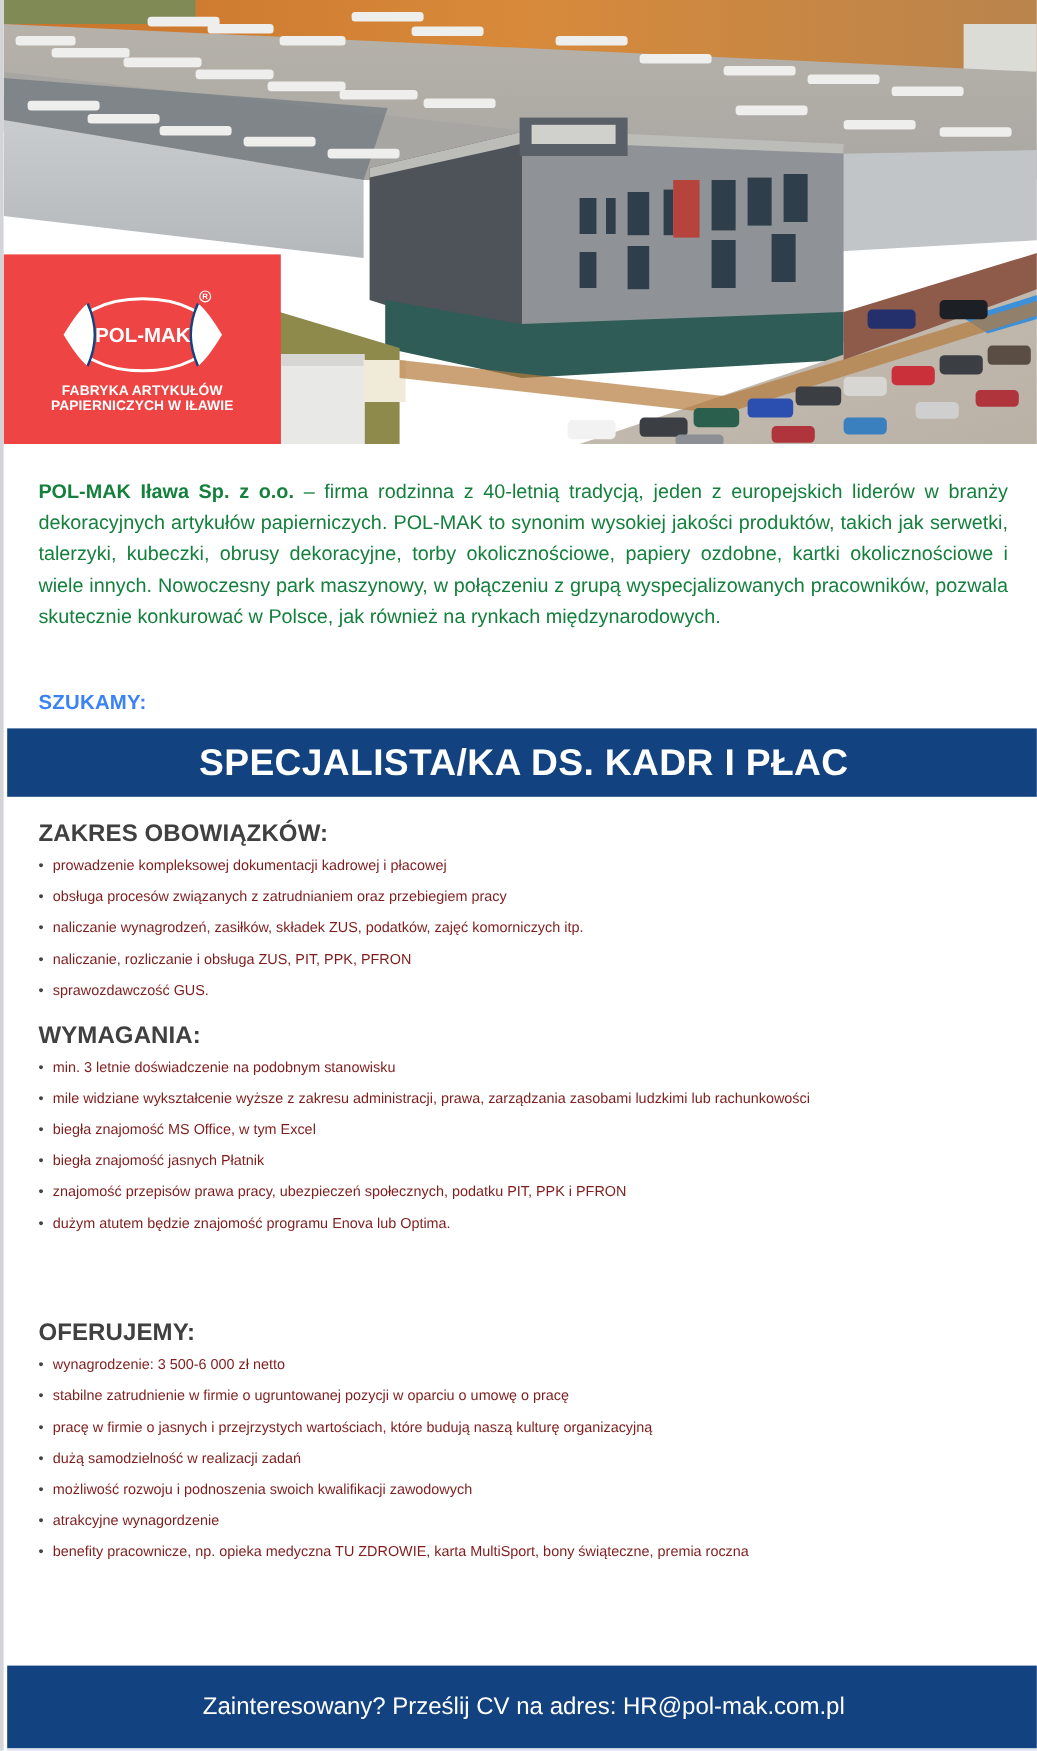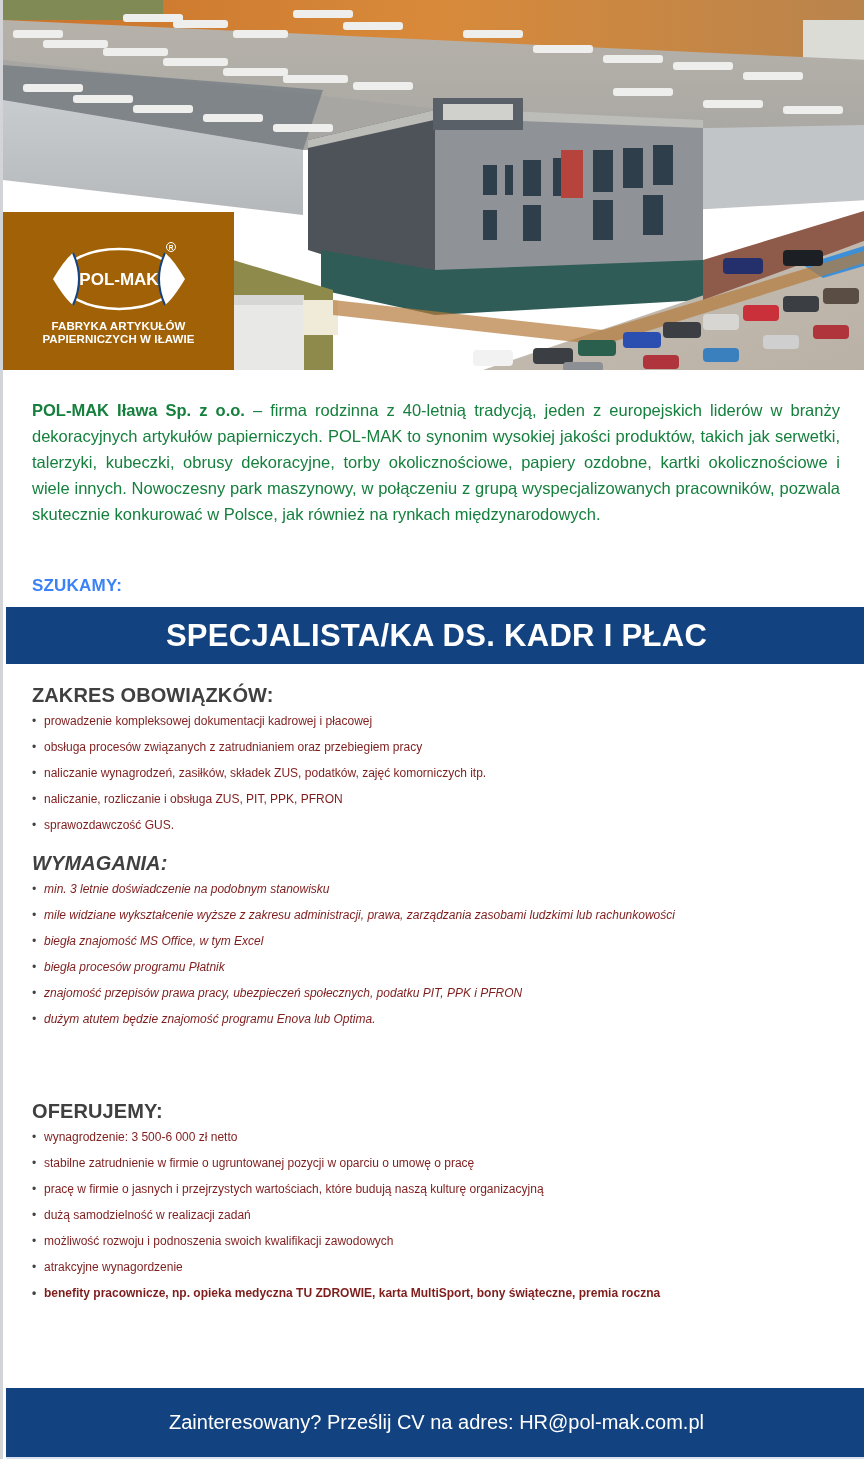--- a/index.html
+++ b/index.html
@@ -3,21 +3,21 @@
   <meta charset="utf-8">
   <style>
     * { box-sizing: border-box; margin: 0; padding: 0; }
     html, body { width: 864px; height: 1459px; background: #ffffff; overflow: hidden; }
     body { font-family: "Liberation Sans", sans-serif; color: #222222; position: relative; }
     .page { position: absolute; left: 0; top: 0; width: 864px; height: 1459px; border-left: 3px solid #d2d4d8; }
 
     
     .hero { position: absolute; left: 0; top: 0; width: 864px; height: 370px; overflow: hidden; }
     .hero svg { display: block; }
-    .logo-panel { position: absolute; left: 0; top: 212px; width: 231px; height: 158px; background: #a16207; }
+    .logo-panel { position: absolute; left: 0; top: 212px; width: 231px; height: 158px; background: #ef4444; }
     .logo-mark { position: absolute; left: 46px; top: 27px; width: 140px; height: 80px; }
     .logo-text { position: absolute; left: 0; top: 108px; width: 231px; text-align: center; color: #ffffff; font-size: 11.5px; font-weight: bold; line-height: 13px; letter-spacing: 0.1px; }
     .logo-name { font-family: "Liberation Sans", sans-serif; font-weight: bold; }
 
     
     .intro { position: absolute; left: 29px; top: 397px; width: 808px; font-size: 16.5px; line-height: 26px; text-align: justify; color: #15803d; }
     .intro b { font-weight: bold; }
 
     .seeking { position: absolute; left: 29px; top: 576px; font-size: 17px; font-weight: bold; color: #3b82f6; letter-spacing: 0.2px; }
 
@@ -187,40 +187,40 @@
     <h3>ZAKRES OBOWIĄZKÓW:</h3>
     <ul>
       <li>prowadzenie kompleksowej dokumentacji kadrowej i płacowej</li>
       <li>obsługa procesów związanych z zatrudnianiem oraz przebiegiem pracy</li>
       <li>naliczanie wynagrodzeń, zasiłków, składek ZUS, podatków, zajęć komorniczych itp.</li>
       <li>naliczanie, rozliczanie i obsługa ZUS, PIT, PPK, PFRON</li>
       <li>sprawozdawczość GUS.</li>
     </ul>
   </div>
 
-  <div class="section sec-req" style="width:760px;font-style:italic;">
+  <div class="section sec-req" style="width:760px;">
     <h3>WYMAGANIA:</h3>
     <ul>
       <li>min. 3 letnie doświadczenie na podobnym stanowisku</li>
       <li>mile widziane wykształcenie wyższe z zakresu administracji, prawa, zarządzania zasobami ludzkimi lub rachunkowości</li>
       <li>biegła znajomość MS Office, w tym Excel</li>
-      <li>biegła procesów programu Płatnik</li>
+      <li>biegła znajomość jasnych Płatnik</li>
       <li style="padding-right:60px;">znajomość przepisów prawa pracy, ubezpieczeń społecznych, podatku PIT, PPK i PFRON</li>
       <li>dużym atutem będzie znajomość programu Enova lub Optima.</li>
     </ul>
   </div>
 
   <div class="section sec-offer" style="width:790px;">
     <h3>OFERUJEMY:</h3>
     <ul>
       <li>wynagrodzenie: 3 500-6 000 zł netto</li>
       <li style="white-space:nowrap;">stabilne zatrudnienie w firmie o ugruntowanej pozycji w oparciu o umowę o pracę</li>
       <li style="padding-right:30px;">pracę w firmie o jasnych i przejrzystych wartościach, które budują naszą kulturę organizacyjną</li>
       <li>dużą samodzielność w realizacji zadań</li>
       <li>możliwość rozwoju i podnoszenia swoich kwalifikacji zawodowych</li>
       <li>atrakcyjne wynagordzenie</li>
-      <li style="padding-right:40px;font-weight:bold;">benefity pracownicze, np. opieka medyczna TU ZDROWIE, karta MultiSport, bony świąteczne, premia roczna</li>
+      <li style="padding-right:40px;">benefity pracownicze, np. opieka medyczna TU ZDROWIE, karta MultiSport, bony świąteczne, premia roczna</li>
     </ul>
   </div>
 
   <div class="footer">Zainteresowany? Prześlij CV na adres: HR@pol-mak.com.pl</div>
   <div class="footer-bottom"></div>
 </div>
 
 </body></html>

